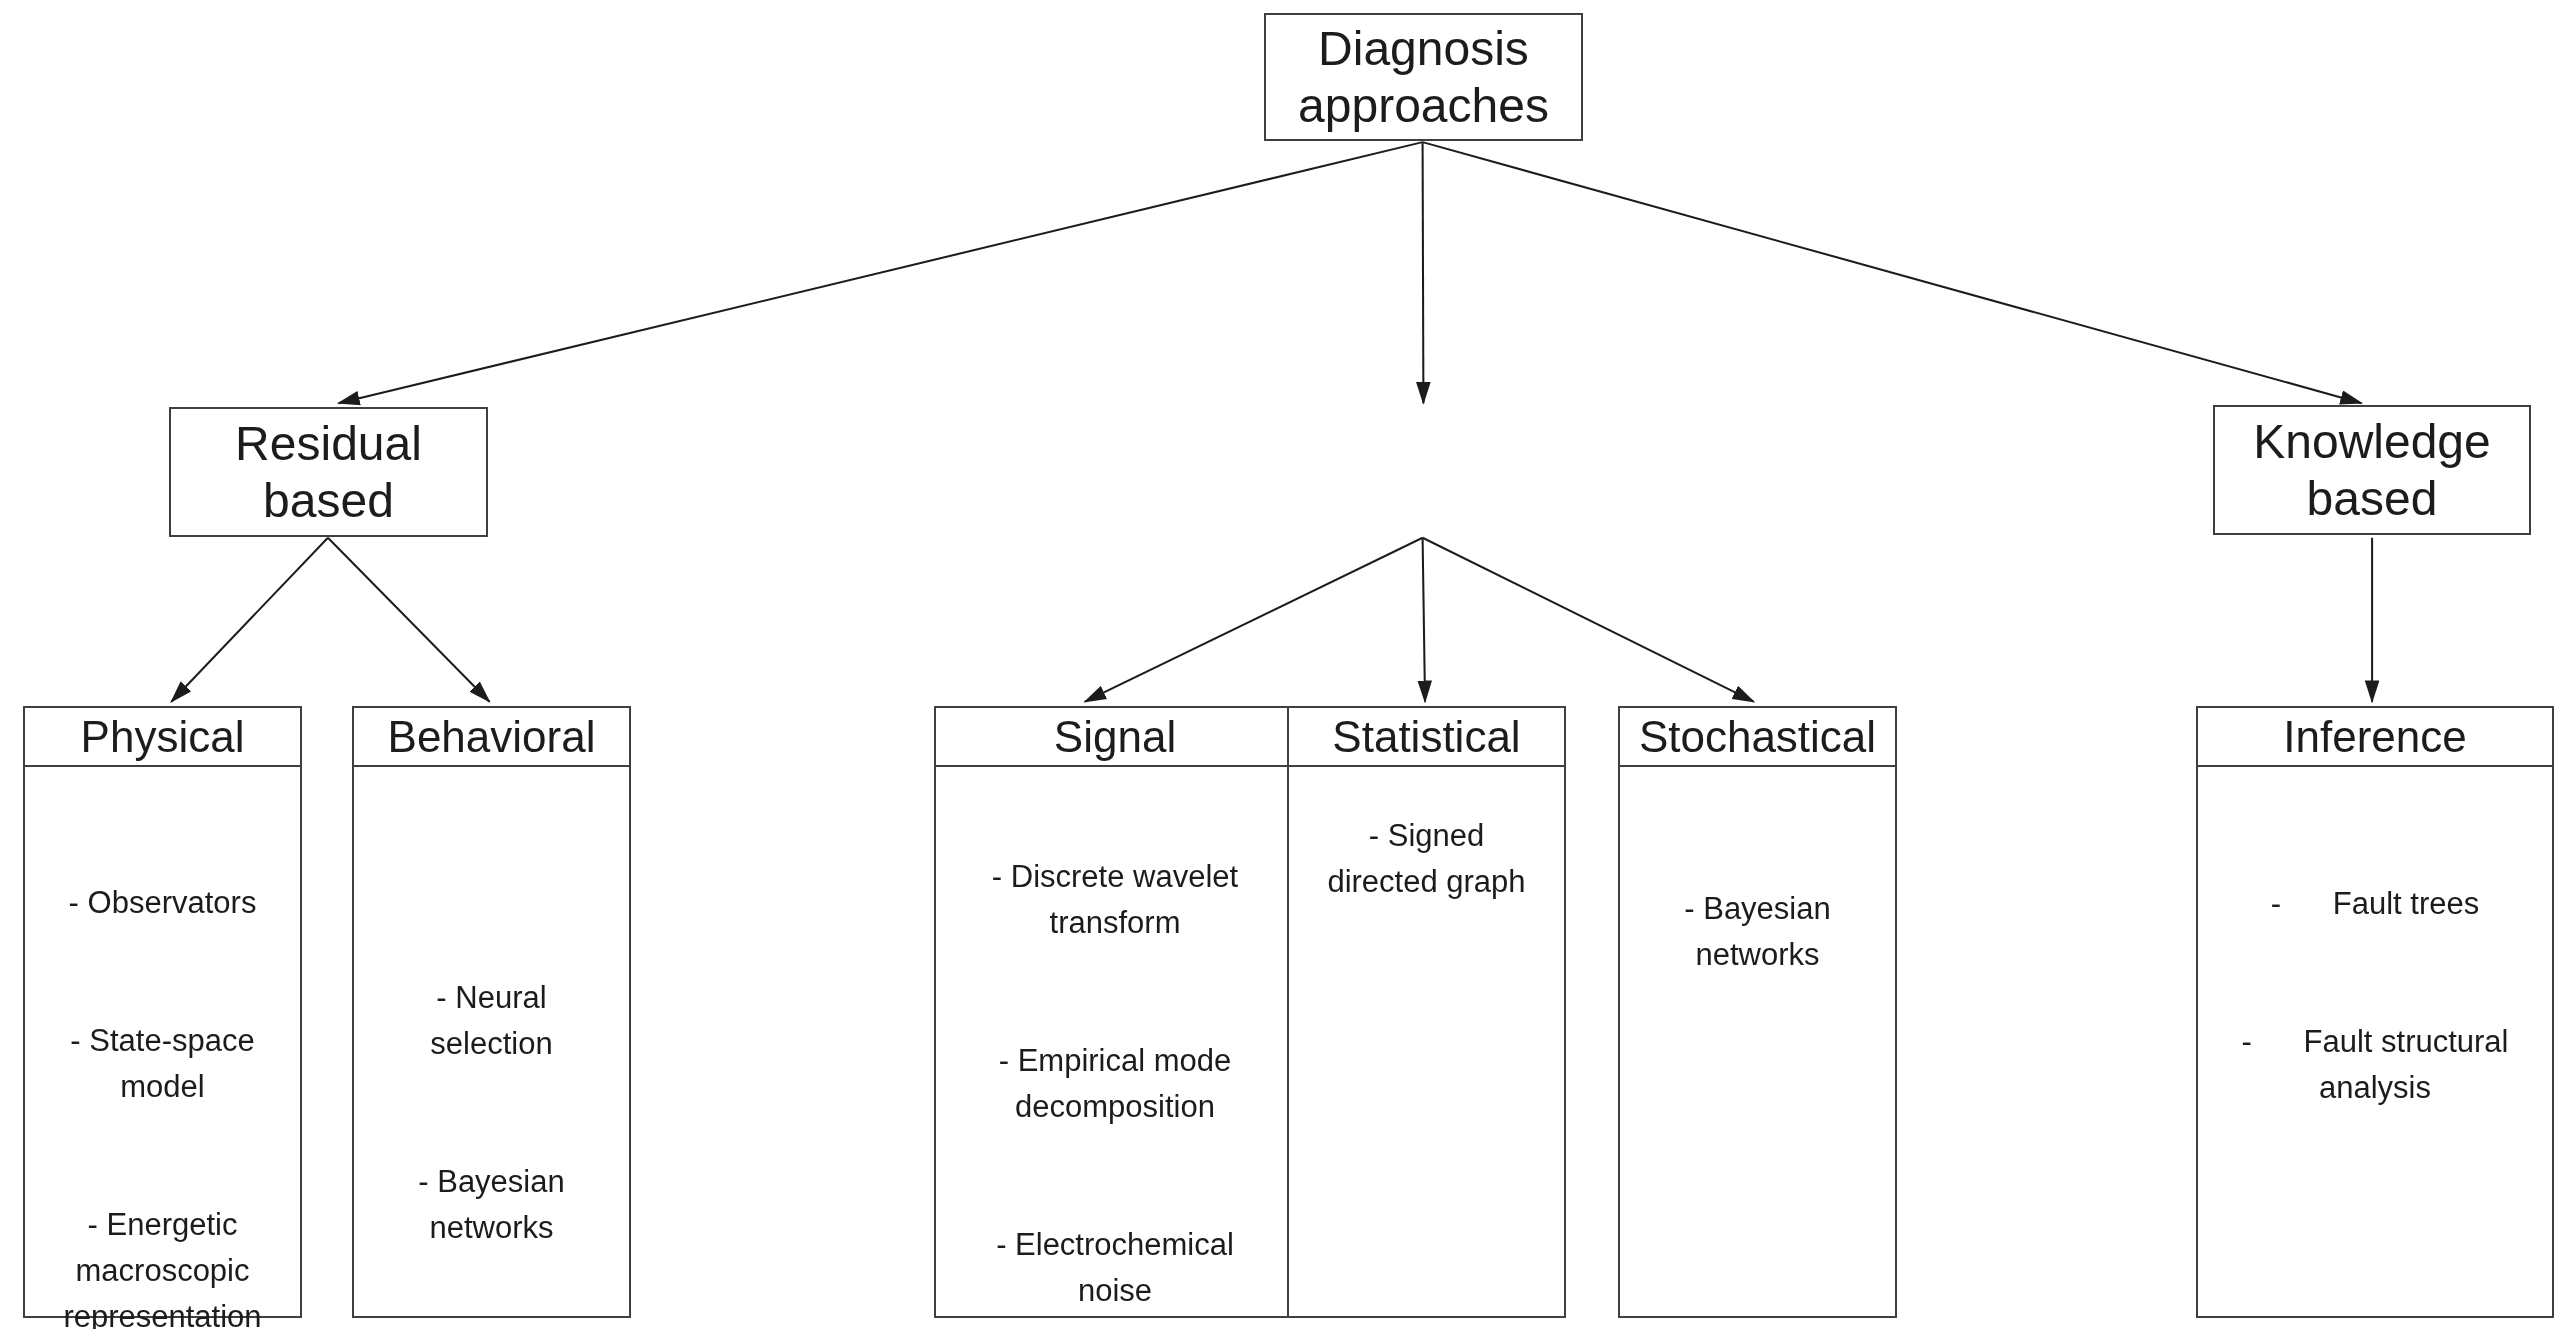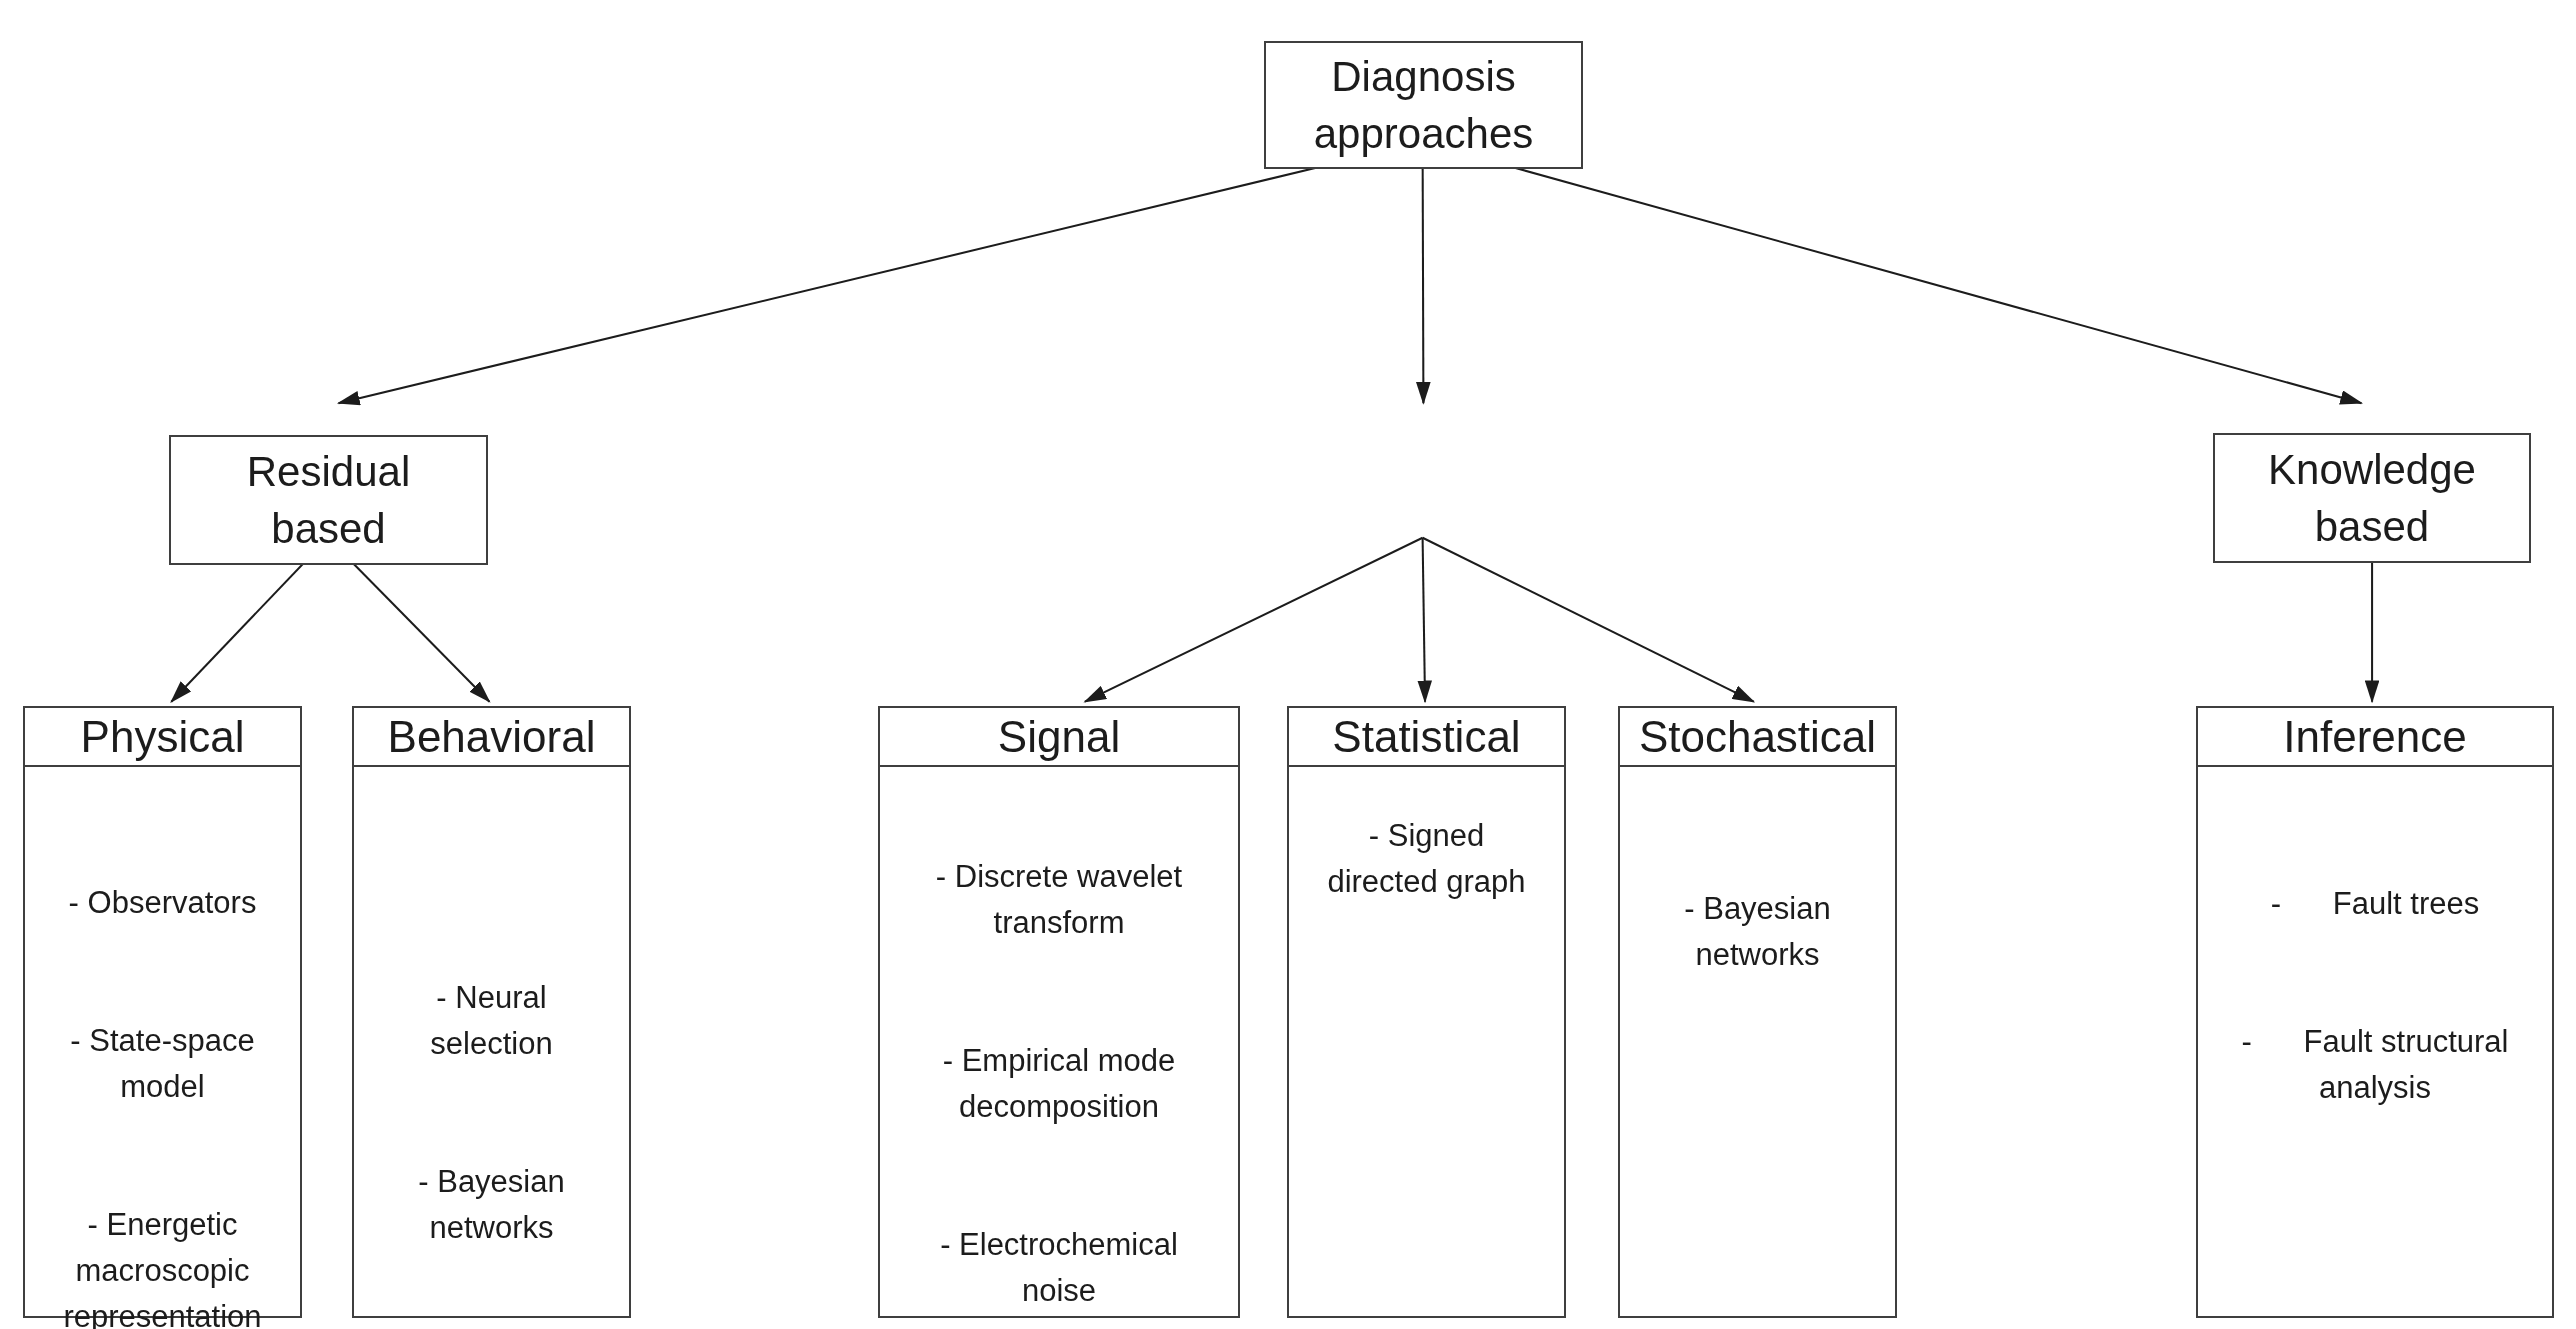--- a/index.html
+++ b/index.html
@@ -12,21 +12,21 @@
   .canvas{
     position:relative;width:2576px;height:1330px;background:var(--background);
     font-family:"Liberation Sans","DejaVu Sans",sans-serif;color:var(--text);
     overflow:hidden;
   }
   .connectors{position:absolute;left:0;top:0;width:2576px;height:1330px;pointer-events:none;}
   .connectors line{stroke:var(--arrow);stroke-width:2.5;}
   .node{
     position:absolute;border:2.4px solid var(--box_border);background:var(--background);
     display:flex;align-items:center;justify-content:center;text-align:center;
-    font-size:42px;line-height:57px;white-space:pre-line;box-sizing:border-box;margin-top:28px;
+    font-size:48px;line-height:57px;white-space:pre-line;box-sizing:border-box;
   }
   .leaf{
     position:absolute;border:2.4px solid var(--box_border);background:var(--background);
     box-sizing:border-box;top:706px;height:612px;
   }
   .leaf-header{
     height:57px;border-bottom:2.4px solid var(--box_border);
     display:flex;align-items:center;justify-content:center;
     font-size:44px;line-height:57px;
   }
@@ -87,21 +87,21 @@
   <div class="leaf" style="left:352px;width:279px">
     <div class="leaf-header">Behavioral</div>
     <div class="leaf-body" style="padding-top:162px">
       <div class="item">- Neural
 selection</div>
       <div class="item">- Bayesian
 networks</div>
     </div>
   </div>
 
-  <div class="leaf" style="left:878px;width:362px">
+  <div class="leaf" style="left:934px;width:362px">
     <div class="leaf-header">Signal</div>
     <div class="leaf-body" style="padding-top:41px">
       <div class="item">- Discrete wavelet
 transform</div>
       <div class="item">- Empirical mode
 decomposition</div>
       <div class="item">- Electrochemical
 noise</div>
       
     </div>

